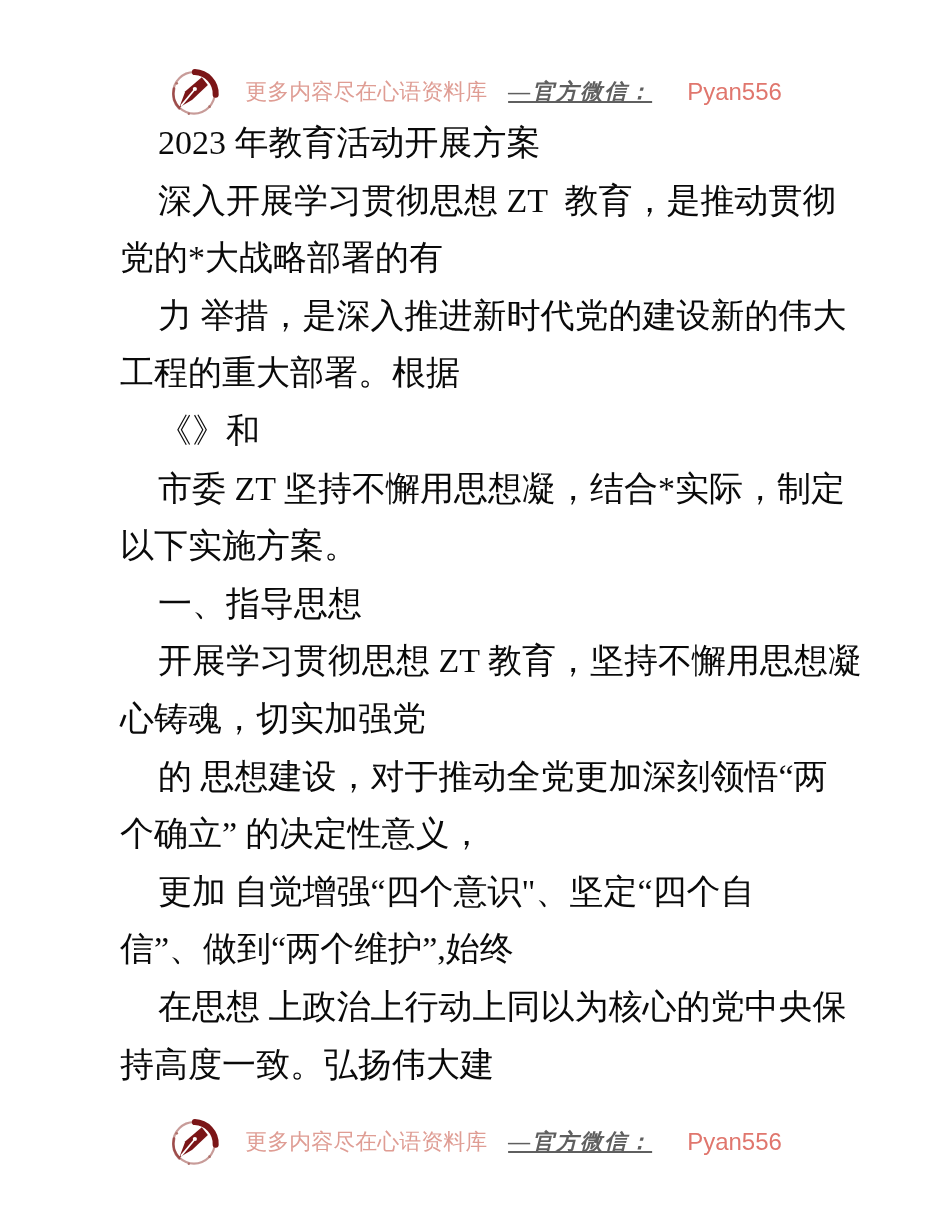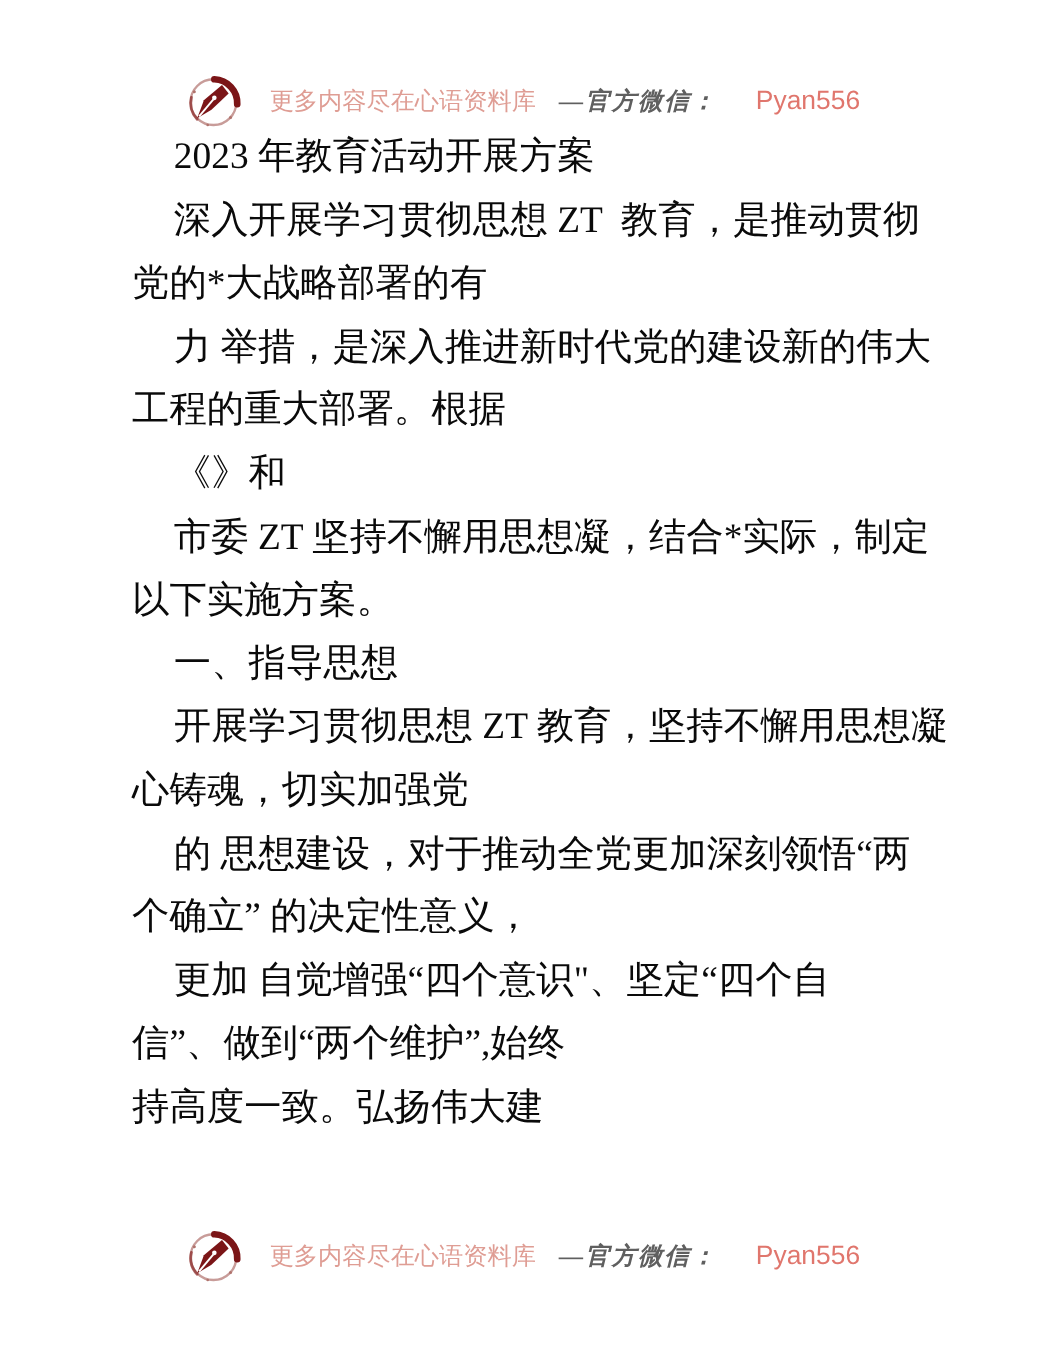--- a/index.html
+++ b/index.html
@@ -47,20 +47,21 @@
     color: #df9d94;
     font-family: "Liberation Serif", "DejaVu Serif", serif;
   }
   .wm-label {
     font-size: 22px;
     color: #5f5f5f;
     font-style: italic;
     font-weight: bold;
     letter-spacing: 2px;
     font-family: "Liberation Serif", "DejaVu Serif", serif;
+    text-decoration: underline;
   }
   .wm-id {
     font-size: 24px;
     color: #e0766d;
     font-family: "Liberation Sans", "DejaVu Sans", sans-serif;
     margin-left: 14px;
   }
 
   
   .doc-body {
@@ -116,20 +117,21 @@
     <p class="doc-line indent">《》和</p>
     <p class="doc-line indent">市委 ZT 坚持不懈用思想凝，结合*实际，制定</p>
     <p class="doc-line">以下实施方案。</p>
     <p class="doc-line indent">一、指导思想</p>
     <p class="doc-line indent">开展学习贯彻思想 ZT 教育，坚持不懈用思想凝</p>
     <p class="doc-line">心铸魂，切实加强党</p>
     <p class="doc-line indent">的 思想建设，对于推动全党更加深刻领悟“两</p>
     <p class="doc-line">个确立” 的决定性意义，</p>
     <p class="doc-line indent">更加 自觉增强“四个意识"、坚定“四个自</p>
     <p class="doc-line">信”、做到“两个维护”,始终</p>
+    <p class="doc-line indent">在思想 上政治上行动上同以为核心的党中央保</p>
     <p class="doc-line">持高度一致。弘扬伟大建</p>
   </main>
 
   <footer class="watermark bottom">
     <span class="wm-logo">
       <svg viewBox="0 0 60 60" width="52" height="54" aria-hidden="true">
         <circle cx="30" cy="31" r="24" fill="none" stroke="#9a4a46" stroke-width="2.5" opacity="0.55"></circle>
         <path d="M 31 7 A 25 25 0 0 1 55 33" fill="none" stroke="#7b1517" stroke-width="7" stroke-linecap="round"></path>
         <path d="M 13 49 A 25 25 0 0 1 7 26" fill="none" stroke="#8a2a28" stroke-width="3" stroke-linecap="round" opacity="0.7"></path>
         <path d="M13 48 L20 29 L39 13 L46 22 L28 39 Z" fill="#7b1517"></path>

